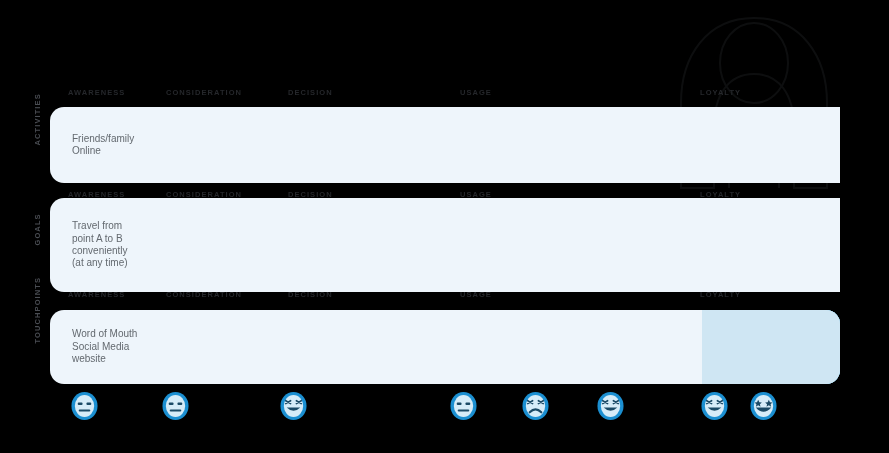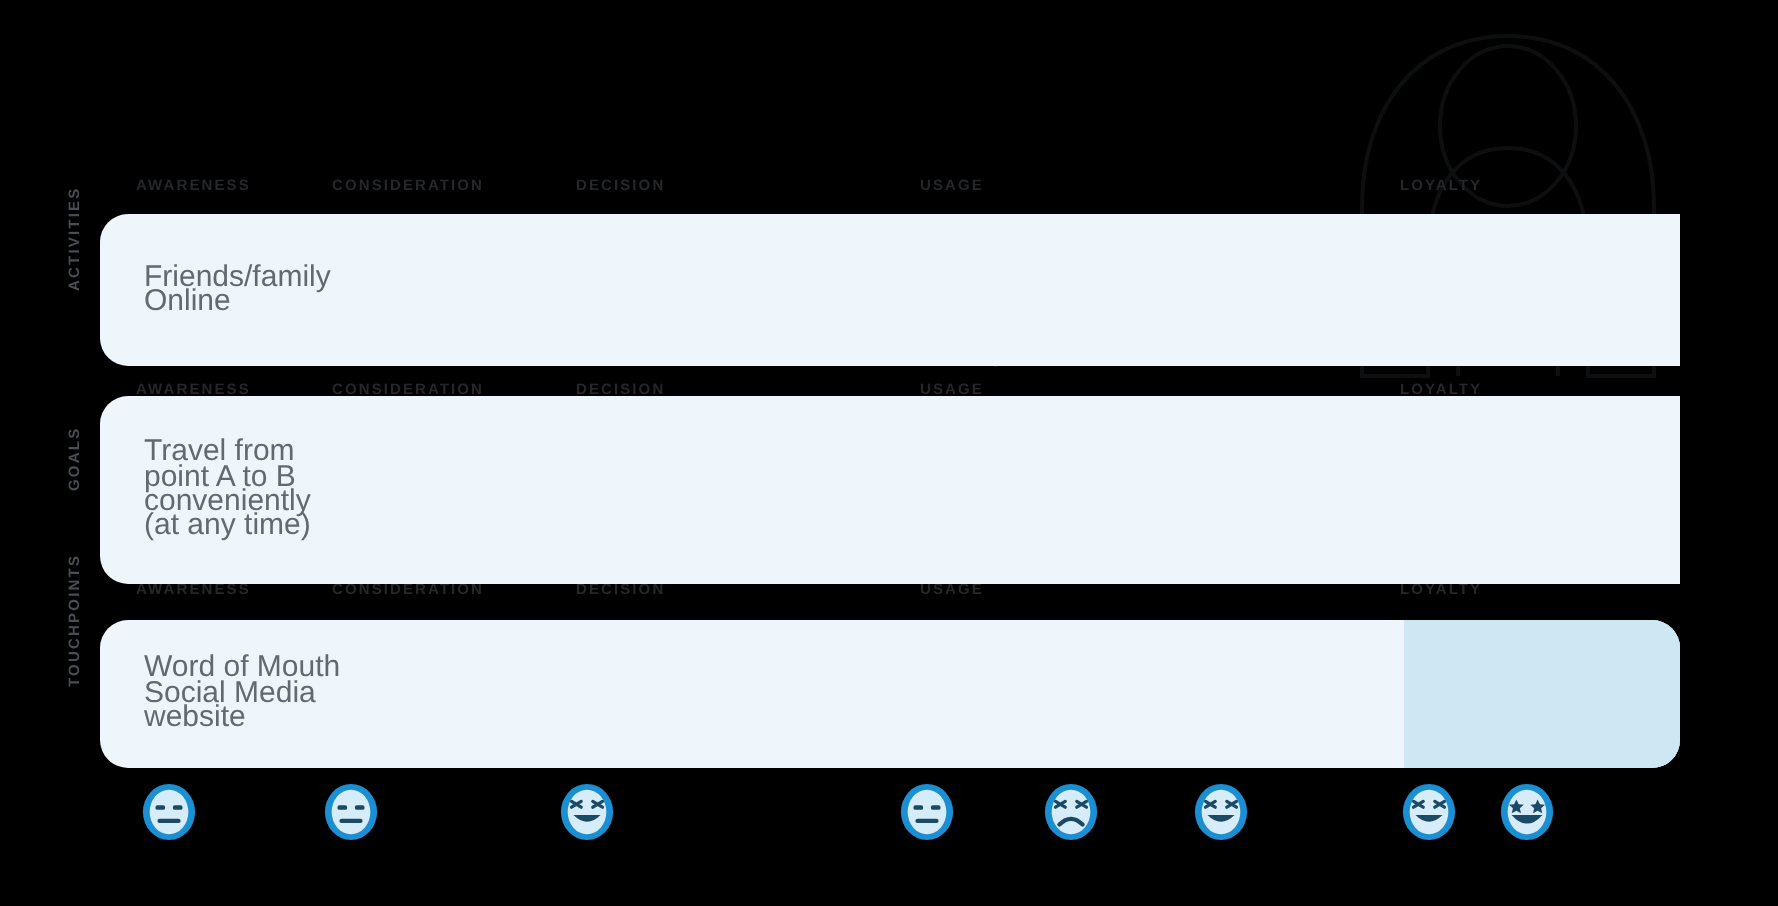--- a/index.html
+++ b/index.html
@@ -74,21 +74,21 @@
     position: absolute;
     top: 0;
     bottom: 0;
     box-sizing: border-box;
     display: flex;
     align-items: center;
   }
   .cell .cell-text {
     padding-left: 22px;
     padding-right: 10px;
-    font-size: 15px;
+    font-size: 10px;
     line-height: 12.4px;
     color: #5b6066;
     white-space: pre-line;
   }
   .cell.c0 { background: #eef5fb; border-radius: 14px 0 0 14px; z-index: 5; }
   .cell.c1 { background: #cfe6f3; border-radius: 0 14px 14px 0; z-index: 4; }
   .cell.c2 { background: #abd8ee; border-radius: 0 14px 14px 0; z-index: 3; }
   .cell.c3 { background: #75c3e8; border-radius: 0 14px 14px 0; z-index: 2; }
   .cell.c4 { background: #4cb0e0; border-radius: 0 14px 14px 0; z-index: 1; }
 

